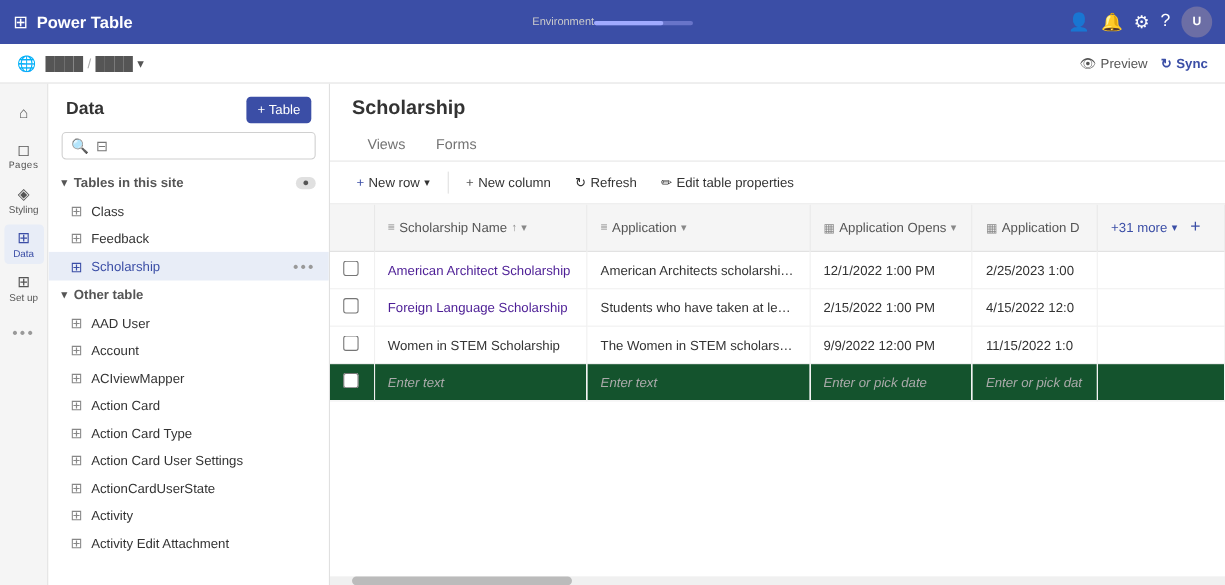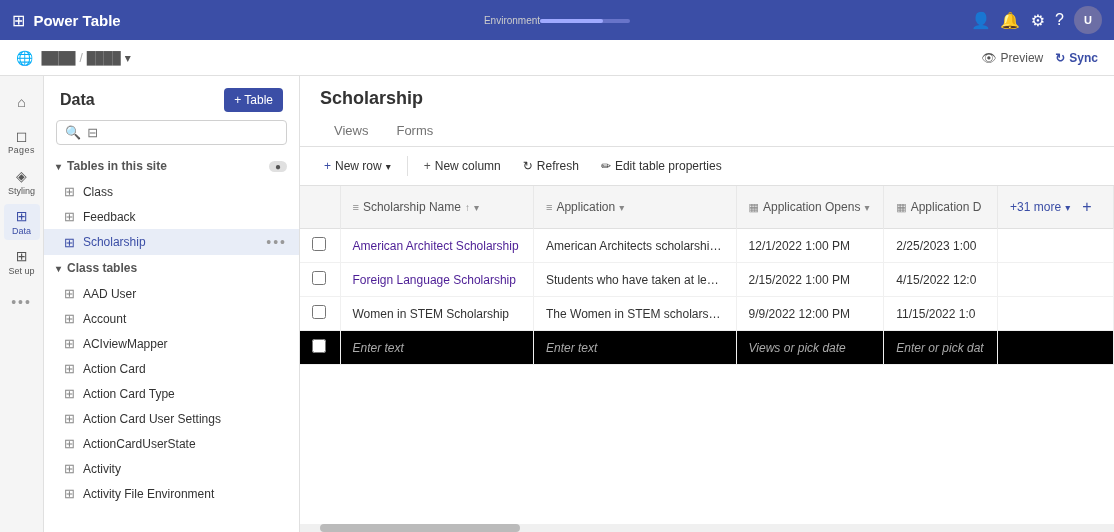--- a/index.html
+++ b/index.html
@@ -403,21 +403,21 @@
         <span>Feedback</span>
       </div>
       <div class="table-item active">
         <span class="table-grid-icon blue">⊞</span>
         <span>Scholarship</span>
         <span class="more-btn dots">•••</span>
       </div>
 
       <div class="section-header">
         <span class="chevron">▾</span>
-        <span>Class tables</span>
+        <span>Other table</span>
       </div>
       <div class="table-item">
         <span class="table-grid-icon">⊞</span>
         <span>AAD User</span>
       </div>
       <div class="table-item">
         <span class="table-grid-icon">⊞</span>
         <span>Account</span>
       </div>
       <div class="table-item">
@@ -439,21 +439,21 @@
       <div class="table-item">
         <span class="table-grid-icon">⊞</span>
         <span>ActionCardUserState</span>
       </div>
       <div class="table-item">
         <span class="table-grid-icon">⊞</span>
         <span>Activity</span>
       </div>
       <div class="table-item">
         <span class="table-grid-icon">⊞</span>
-        <span>Activity File Environment</span>
+        <span>Activity Edit Attachment</span>
       </div>
     </div>
   </div>
 
   <div class="main-content">
     <div class="content-header">
       <div class="content-title">Scholarship</div>
       <div class="tabs">
         <div class="tab">Views</div>
         <div class="tab">Forms</div>
@@ -541,25 +541,25 @@
             <td></td>
           </tr>
           <tr>
             <td><input type="checkbox" class="row-checkbox" style=""></td>
             <td>Women in STEM Scholarship</td>
             <td>The Women in STEM scholarship i...</td>
             <td>9/9/2022 12:00 PM</td>
             <td>11/15/2022 1:0</td>
             <td></td>
           </tr>
-          <tr style="background:#000000;">
+          <tr style="background:#14532d;">
             <td><input type="checkbox" class="row-checkbox" style=""></td>
             <td class="placeholder">Enter text</td>
             <td class="placeholder">Enter text</td>
-            <td class="placeholder">Views or pick date</td>
+            <td class="placeholder">Enter or pick date</td>
             <td class="placeholder">Enter or pick dat</td>
             <td></td>
           </tr>
         </tbody>
       </table>
     </div>
 
     <div class="scrollbar-container">
       <div class="scrollbar-thumb"></div>
     </div>

